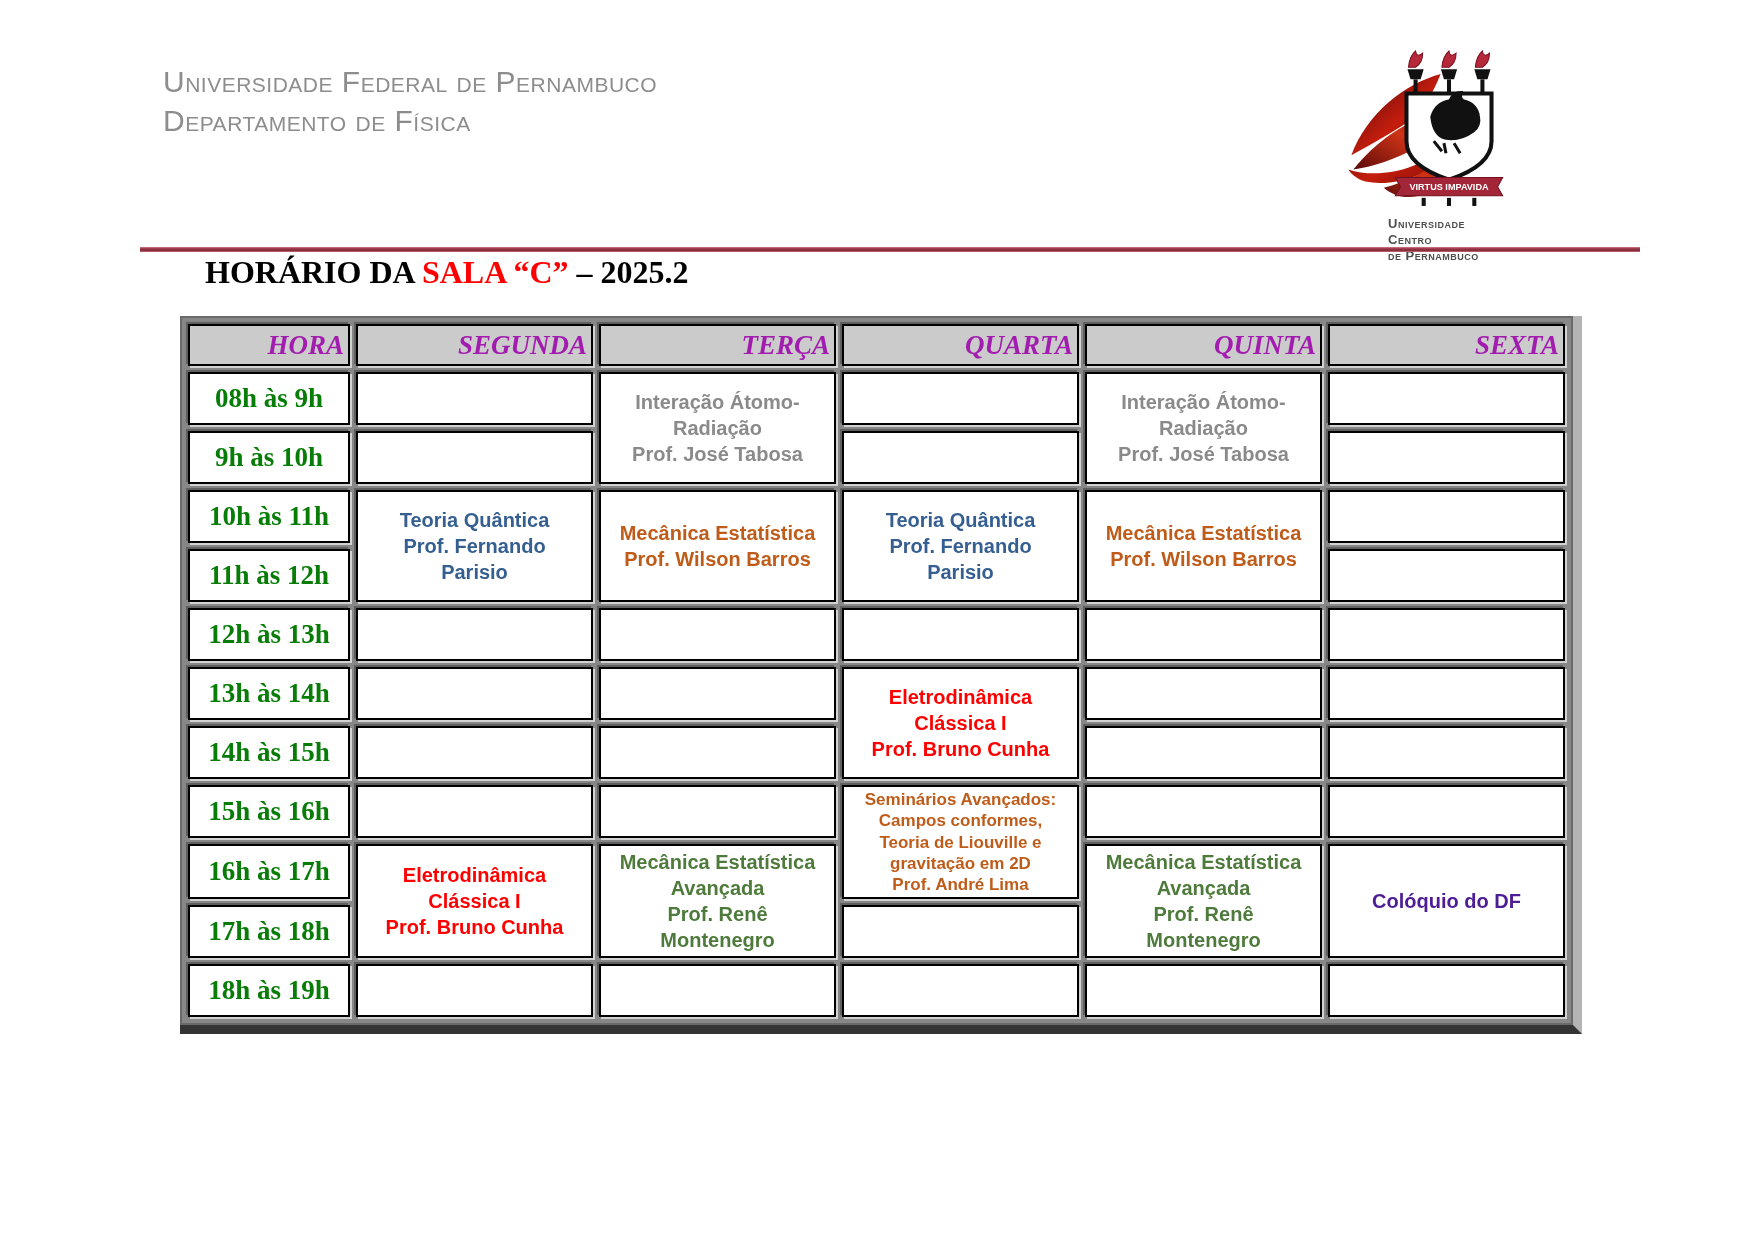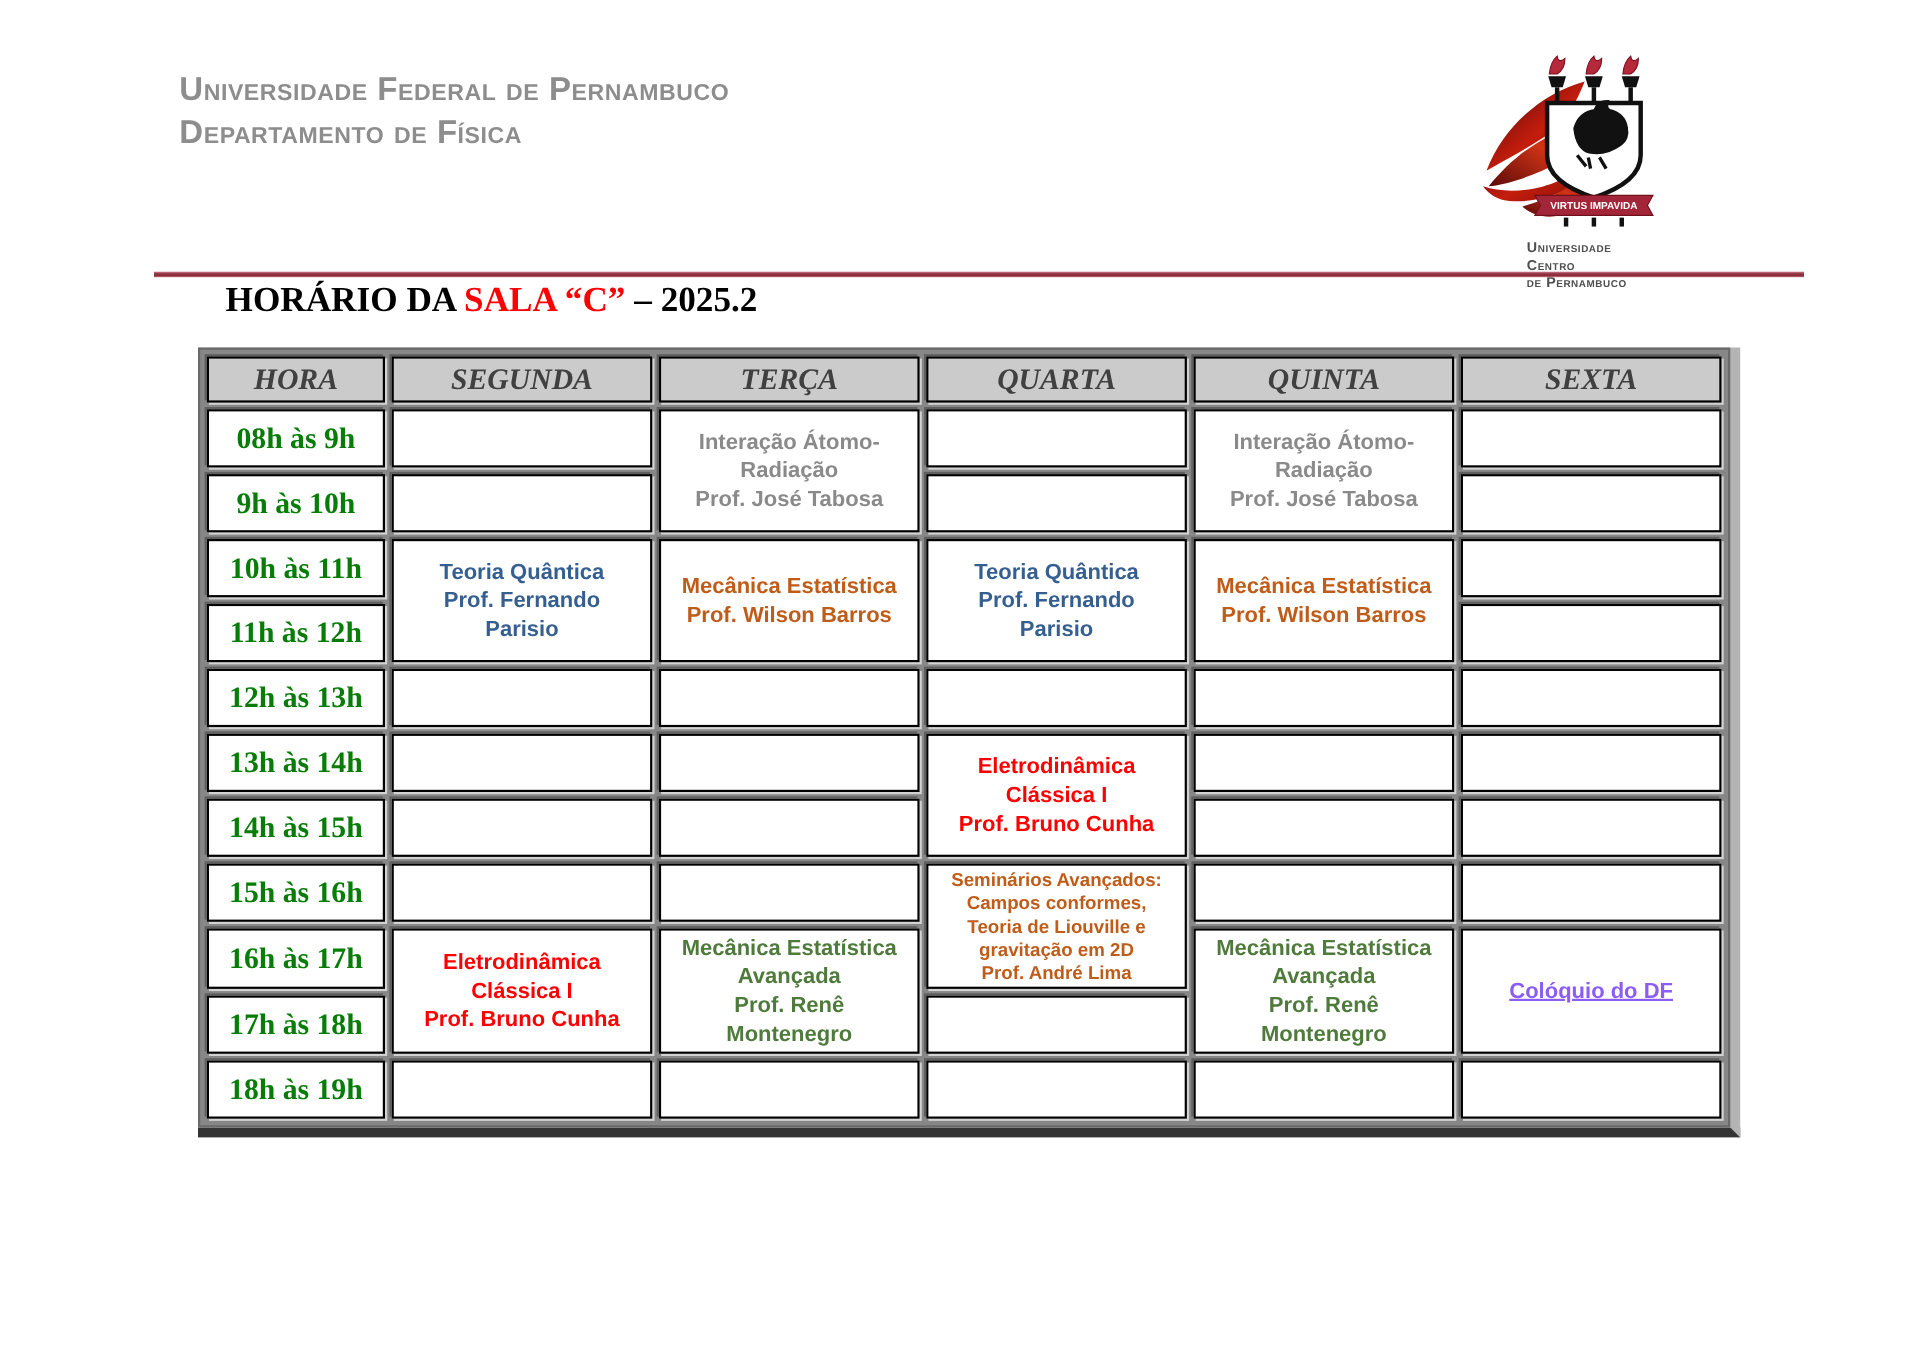--- a/index.html
+++ b/index.html
@@ -1,20 +1,20 @@
 <!DOCTYPE html>
 <html><head>
 <meta charset="utf-8">
 <style>
   html,body{margin:0;padding:0;background:#ffffff;}
   .page{position:relative;width:1755px;height:1241px;background:#ffffff;overflow:hidden;
         font-family:"Liberation Sans",sans-serif;}
 
   
-  .inst{position:absolute;left:163px;top:62px;color:#8d8d8d;font-weight:bold;
+  .inst{position:absolute;left:163px;top:62px;color:#8d8d8d;font-weight:normal;
         font-size:30px;line-height:39px;font-variant:small-caps;letter-spacing:0.5px;}
 
   
   .rule{position:absolute;left:140px;top:247px;width:1500px;height:5px;
         background:linear-gradient(#d27f8b,#8e2f3e 40%,#8e2f3e 75%,#c97883);}
 
   
   .title{position:absolute;left:205px;top:254px;font-family:"Liberation Serif",serif;
          font-weight:bold;font-size:32px;color:#000;}
   .title .red{color:#fe0000;}
@@ -27,32 +27,32 @@
 
   
   .table-shadow{position:absolute;left:180px;top:316px;display:inline-block;
                 border-right:9px solid #b4b4b4;border-bottom:9px solid #343434;}
   table.tbl{border-collapse:separate;border-spacing:6px;background:#878787;
             table-layout:fixed;width:1392px;border:2px solid #6a6a6a;}
   .tbl th,.tbl td{border:2px solid #000;background:#fff;
             box-shadow:2px 2px 0 #d2d2d2,-2px -2px 0 #5f5f5f;
             text-align:center;vertical-align:middle;padding:2px 4px;overflow:hidden;}
   .tbl th{background:#cbcbcb;font-family:"Liberation Serif",serif;font-style:italic;
-          font-weight:bold;font-size:27px;color:#404040;}
+          font-weight:bold;font-size:27px;color:#a21caf;text-align:right;}
   tr.hr{height:42px;}
   tr.r{height:53px;}
   .time{font-family:"Liberation Serif",serif;font-weight:bold;font-size:27px;color:#077d07;}
   .course{font-weight:bold;font-size:20px;line-height:1.3;white-space:pre-line;}
   .course.small{font-size:17px;line-height:1.25;}
   .c-gray{color:#8a8a8a;}
   .c-blue{color:#365f91;}
   .c-orange{color:#c05c1a;}
   .c-red{color:#fe0000;}
   .c-green{color:#4e7b3b;}
-  .c-black{color:#8b5cf6;text-decoration:underline;}
+  .c-black{color:#4c1d95;}
 </style>
 </head>
 <body>
 
 <div class="page">
 
   <div class="inst">
     <div>Universidade Federal de Pernambuco</div>
     <div>Departamento de Física</div>
   </div>

